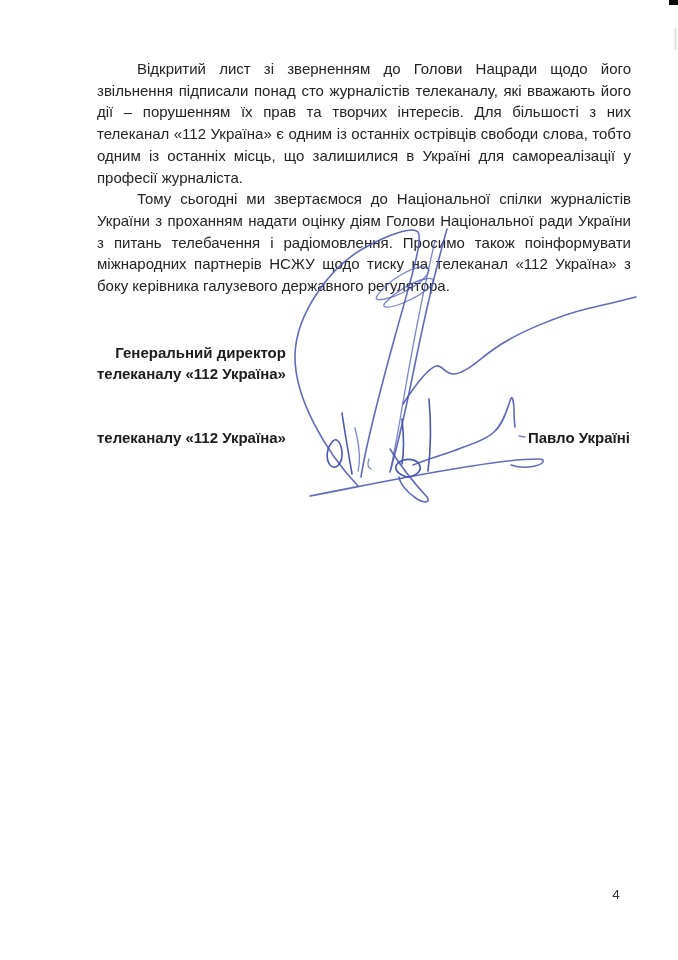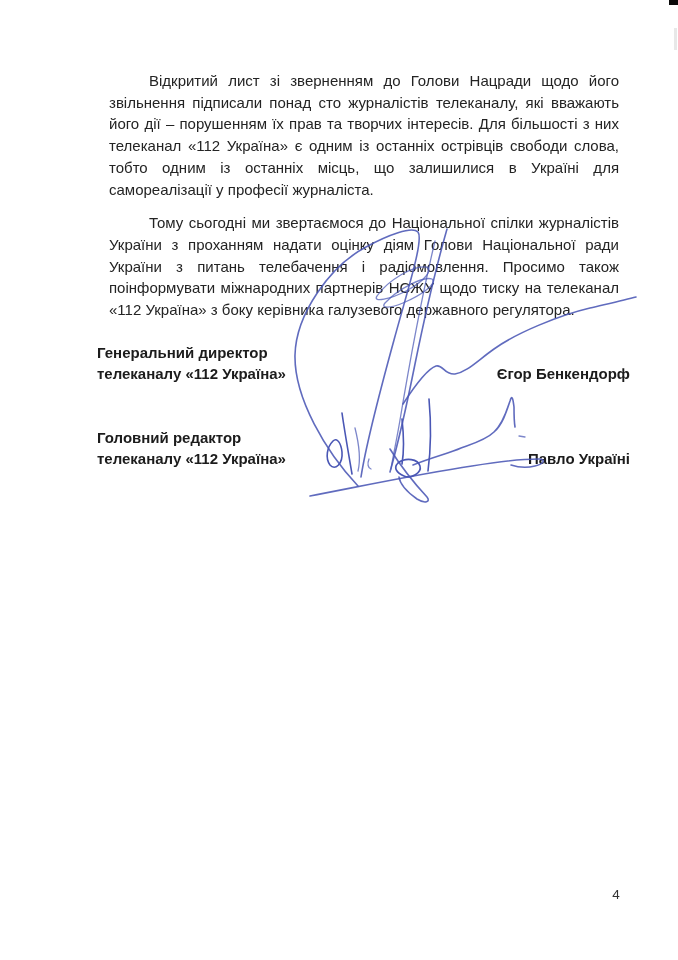--- a/index.html
+++ b/index.html
@@ -29,33 +29,34 @@
     position: absolute;
     left: 97px; top: 58px;
     width: 534px;
     color: #242424;
     font-size: 15px;
     line-height: 21.7px;
     text-align: justify;
   }
   .body-text p {
     text-indent: 40px;
-    margin: 12px;
+    margin: 0;
   }
   .sig-row {
     position: absolute;
     left: 97px;
     width: 533px;
     display: flex;
     justify-content: space-between;
     align-items: flex-end;
     color: #1c1c1c;
     font-weight: 700;
     font-size: 15px;
     line-height: 21px;
+    text-align: right;
   }
   .sig-row .titles span { display: block; }
   .sig-row-1 { top: 342px; }
   .sig-row-2 { top: 427px; }
   .signature-svg {
     position: absolute;
     left: 293px; top: 223px;
     width: 352px; height: 288px;
     pointer-events: none;
   }
@@ -88,26 +89,24 @@
   <div class="body-text" style="color: rgb(36, 36, 36);">
     <p>Відкритий лист зі зверненням до Голови Нацради щодо його звільнення підписали понад сто журналістів телеканалу, які вважають його дії – порушенням їх прав та творчих інтересів. Для більшості з них телеканал «112 Україна» є одним із останніх острівців свободи слова, тобто одним із останніх місць, що залишилися в Україні для самореалізації у професії журналіста.</p>
     <p>Тому сьогодні ми звертаємося до Національної спілки журналістів України з проханням надати оцінку діям Голови Національної ради України з питань телебачення і радіомовлення. Просимо також поінформувати міжнародних партнерів НСЖУ щодо тиску на телеканал «112 Україна» з боку керівника галузевого державного регулятора.</p>
   </div>
 
   <div class="sig-row sig-row-1">
     <div class="titles">
       <span>Генеральний директор</span>
       <span>телеканалу «112 Україна»</span>
     </div>
-    <div class="name">Єгор Бенкендорф</div>
   </div>
 
   <div class="sig-row sig-row-2">
     <div class="titles">
-      <span>Головний редактор</span>
       <span>телеканалу «112 Україна»</span>
     </div>
     <div class="name">Павло Україні</div>
   </div>
 
   <svg class="signature-svg" viewBox="293 223 352 288" xmlns="http://www.w3.org/2000/svg">
 
     <path class="mid" d="M 358 486 C 326 452, 294 398, 295 355 C 296 314, 330 266, 366 247 C 388 235, 412 226, 418 232 C 424 240, 407 292, 394 340 C 380 391, 366 445, 361 477"></path>
 
     <path class="mid" d="M 447 229 C 437 264, 424 320, 415 364 C 407 404, 397 447, 390 472"></path>

